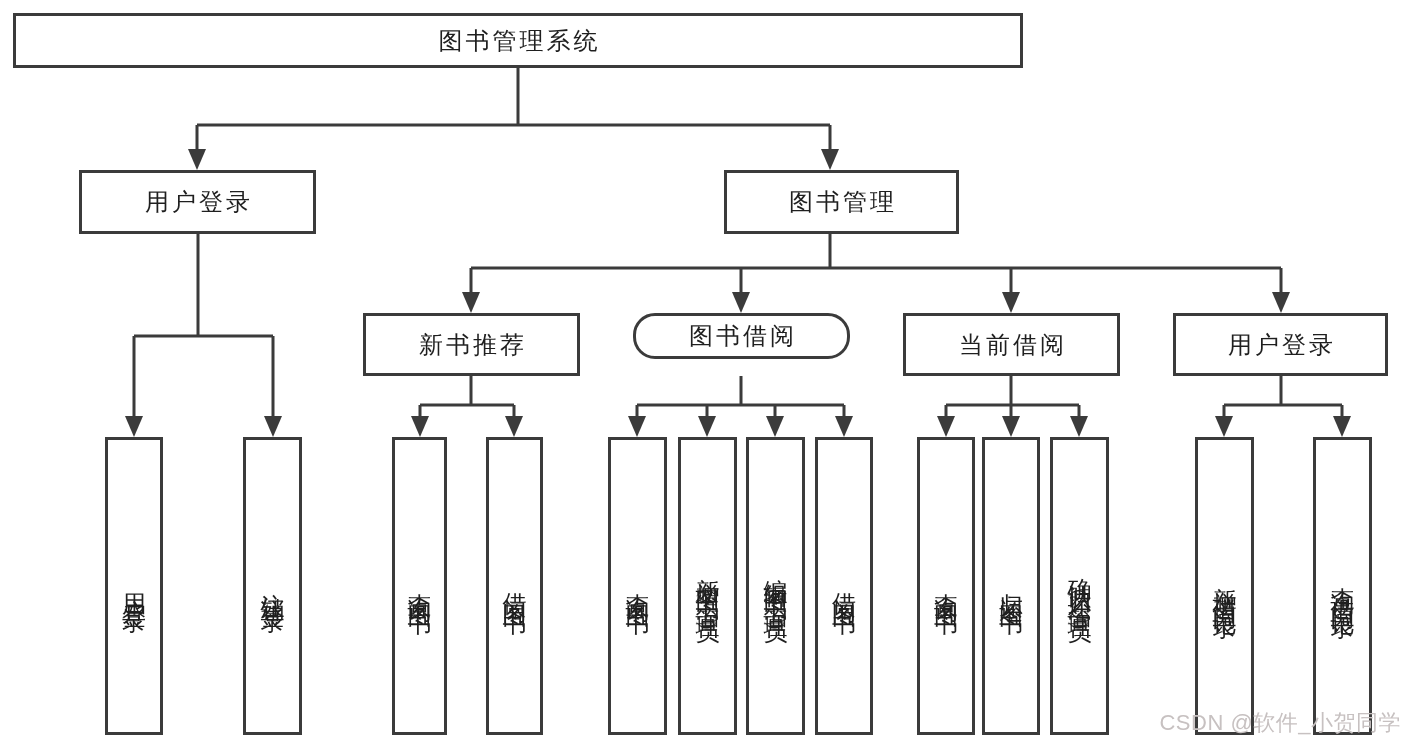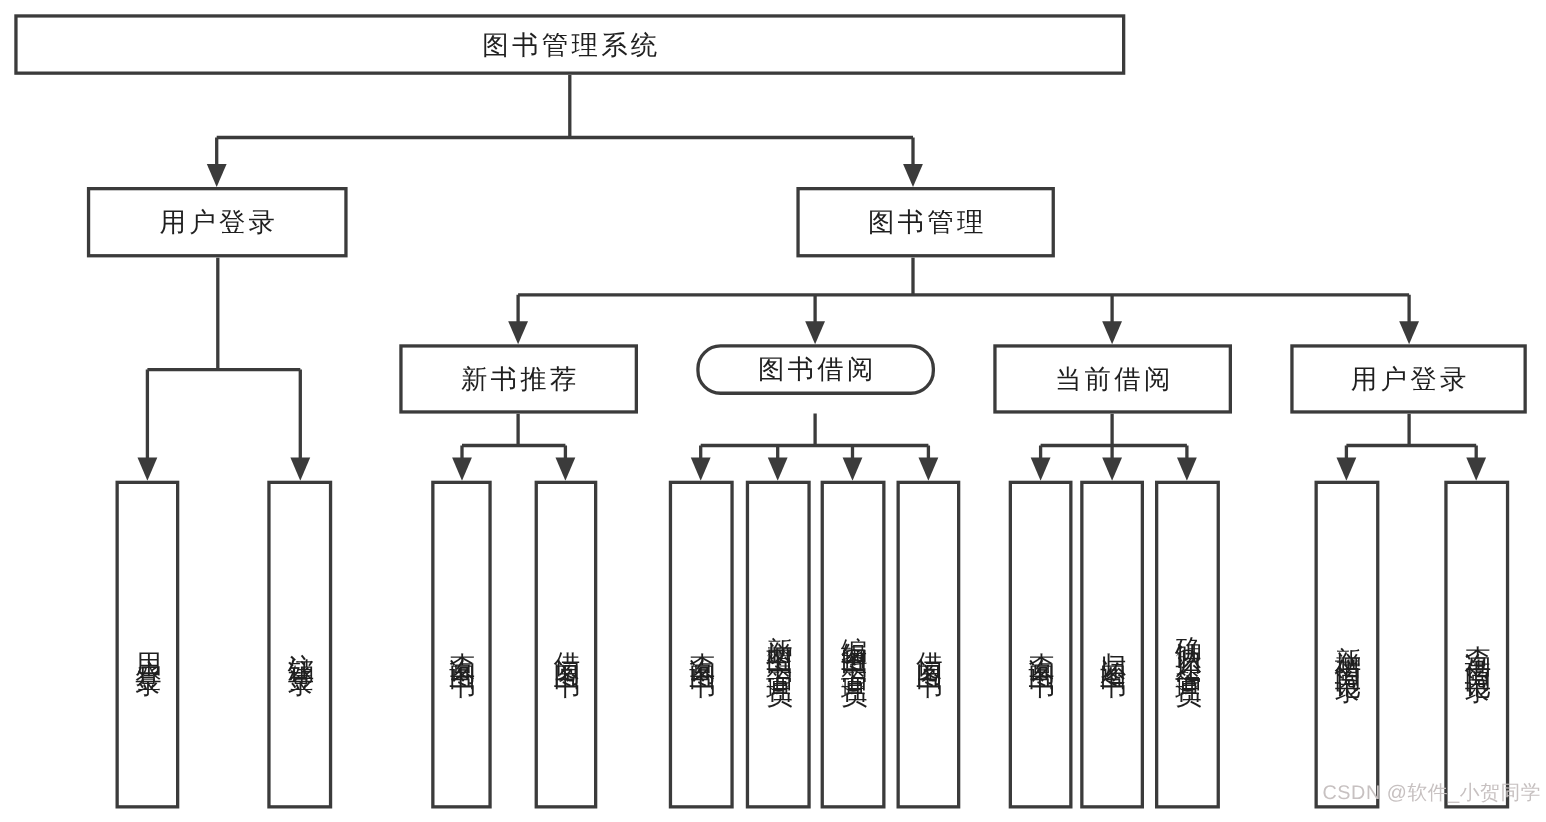--- a/index.html
+++ b/index.html
@@ -34,21 +34,21 @@
     text-orientation: mixed;
     font-size: 24px;
     letter-spacing: 6px;
     color: #1f1f1f;
     line-height: 1;
   }
   .watermark {
     position: absolute;
     right: 4px;
     top: 708px;
-    font-size: 18px;
+    font-size: 22px;
     letter-spacing: 0.5px;
     color: #c7c1c1;
     white-space: nowrap;
   }
   .connector { stroke: #3b3b3b; stroke-width: 3; fill: none; }
   .arrowhead { fill: #3b3b3b; stroke: none; }
 </style>
 </head>
 <body>
 

